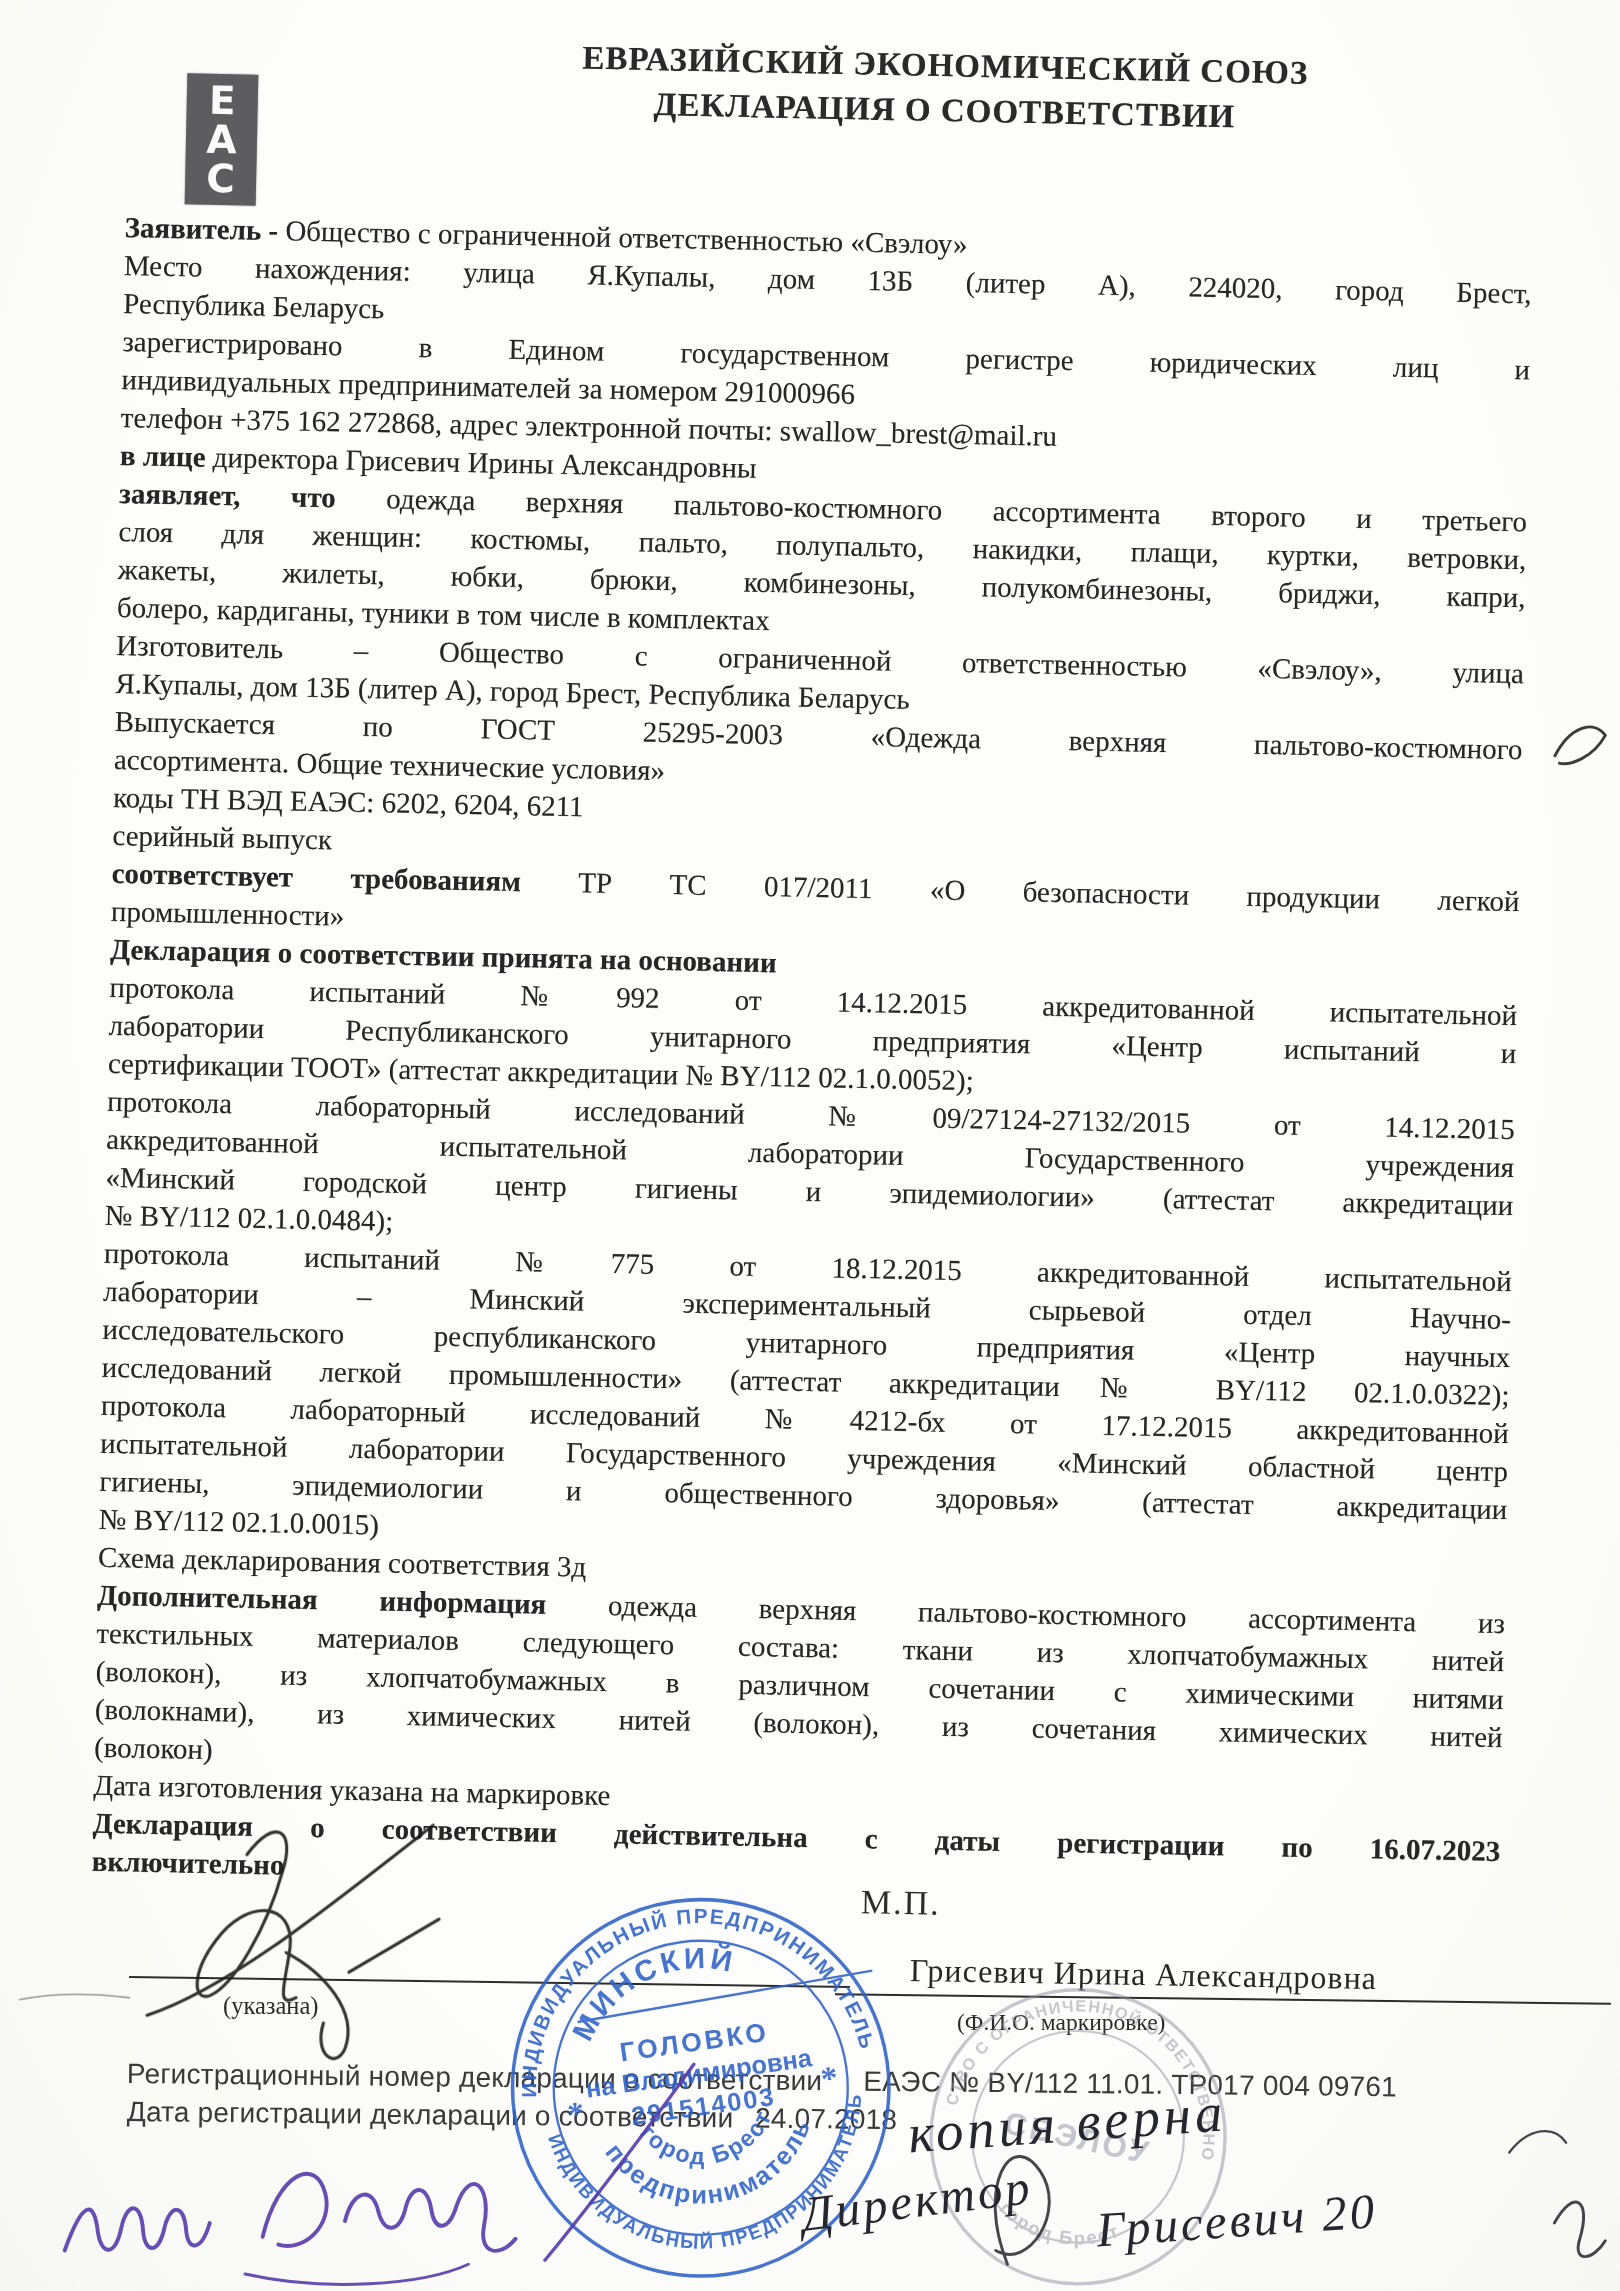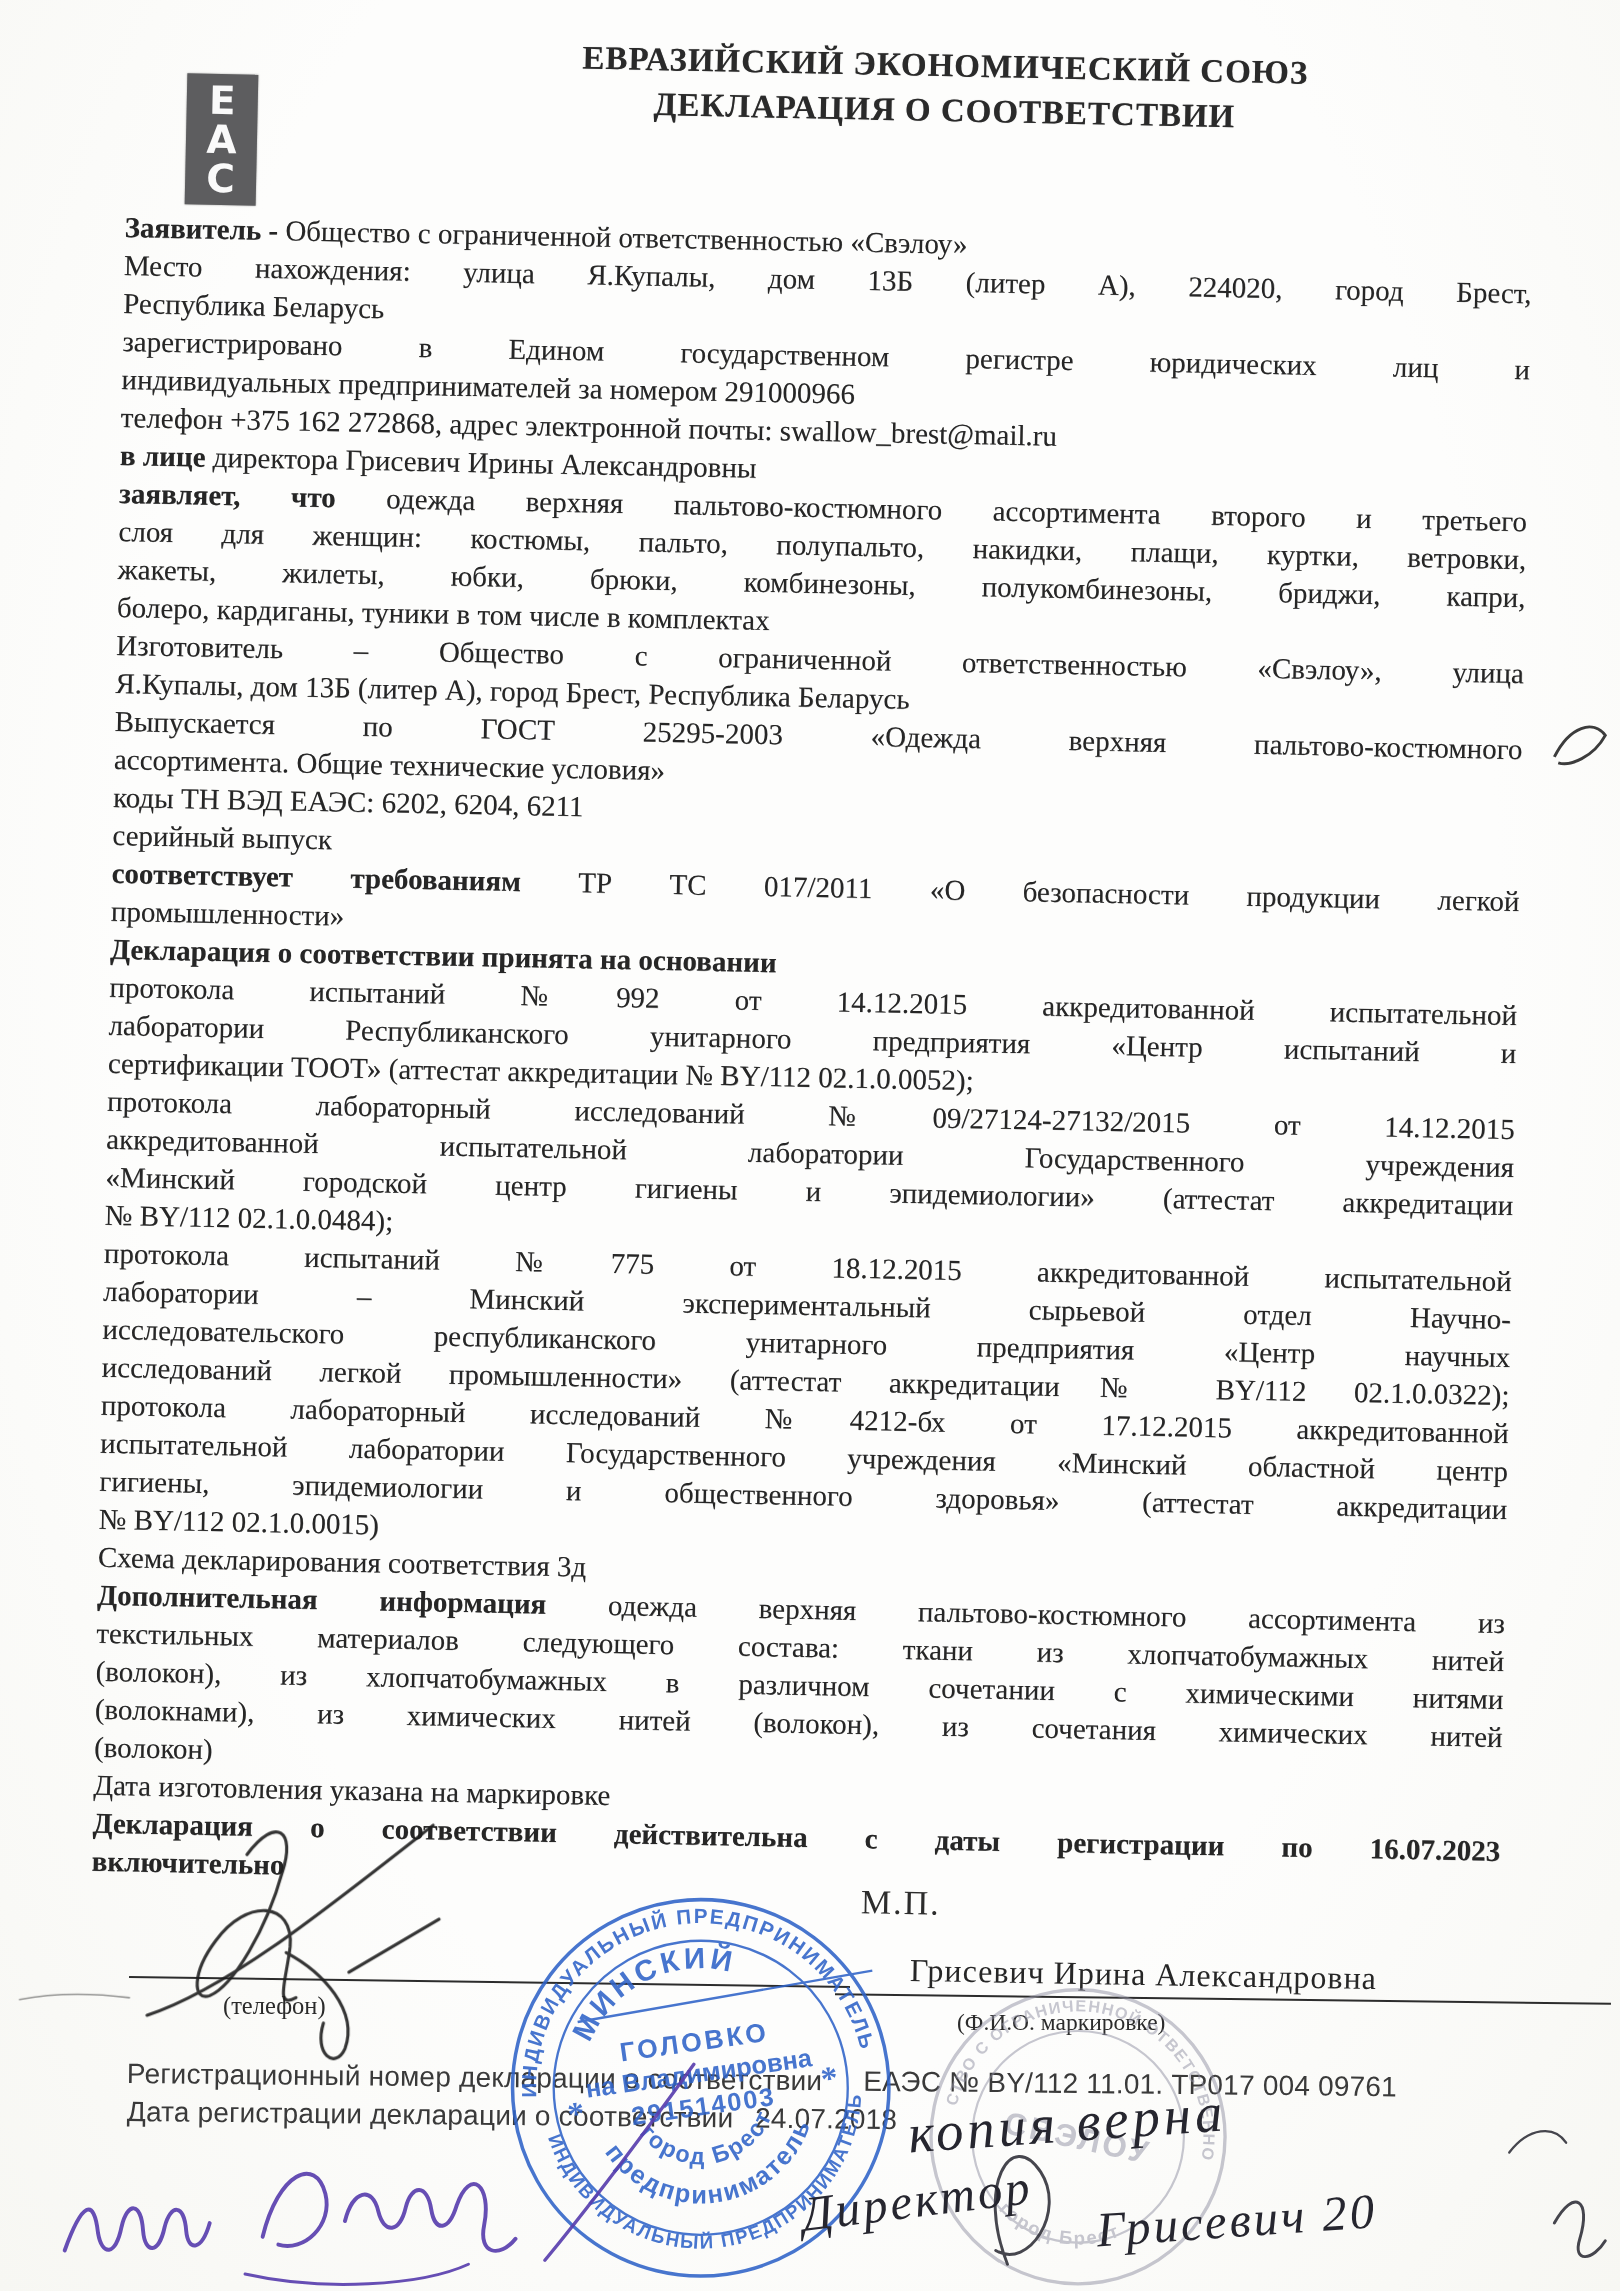--- a/index.html
+++ b/index.html
@@ -109,21 +109,21 @@
     <div class="ln j"><b></b><span>текстильных материалов следующего состава: ткани из хлопчатобумажных нитей</span></div>
     <div class="ln j"><b></b><span>(волокон), из хлопчатобумажных в различном сочетании с химическими нитями</span></div>
     <div class="ln j"><b></b><span>(волокнами), из химических нитей (волокон), из сочетания химических нитей</span></div>
     <div class="ln"><b></b><span>(волокон)</span></div>
     <div class="ln"><b></b><span>Дата изготовления указана на маркировке</span></div>
     <div class="ln j"><b>Декларация о соответствии действительна с даты регистрации по 16.07.2023</b><span></span></div>
     <div class="ln"><b>включительно</b><span></span></div>
   </div>
 
   <div class="abs sig-line" style="left:129px;top:1981px;width:721px;transform:rotate(.8deg);"></div>
-  <div class="abs caption" style="left:223px;top:1992px;">(телефон)</div>
+  <div class="abs caption" style="left:223px;top:1992px;">(указана)</div>
   <div class="abs mp" style="left:861px;top:1884px;transform:rotate(1deg);">М.П.</div>
   <div class="abs fio-name" style="left:910px;top:1956px;transform:rotate(1deg);">Грисевич Ирина Александровна</div>
   <div class="abs sig-line" style="left:835px;top:1998px;width:776px;transform:rotate(.7deg);"></div>
   <div class="abs caption" style="left:957px;top:2009px;font-size:23.5px;">(Ф.И.О. маркировке)</div>
 
   <div class="abs reg" style="left:127px;top:2058px;transform:rotate(.6deg);transform-origin:0 0;">
     <span>Регистрационный номер декларации о соответствии</span><span style="display:inline-block;width:41px;"></span><span>ЕАЭС № BY/112 11.01. ТР017 004 09761</span>
   </div>
   <div class="abs reg" style="left:127px;top:2096px;transform:rotate(.6deg);transform-origin:0 0;">
     <span>Дата регистрации декларации о соответствии</span><span style="display:inline-block;width:21.6px;"></span><span>24.07.2018</span>

